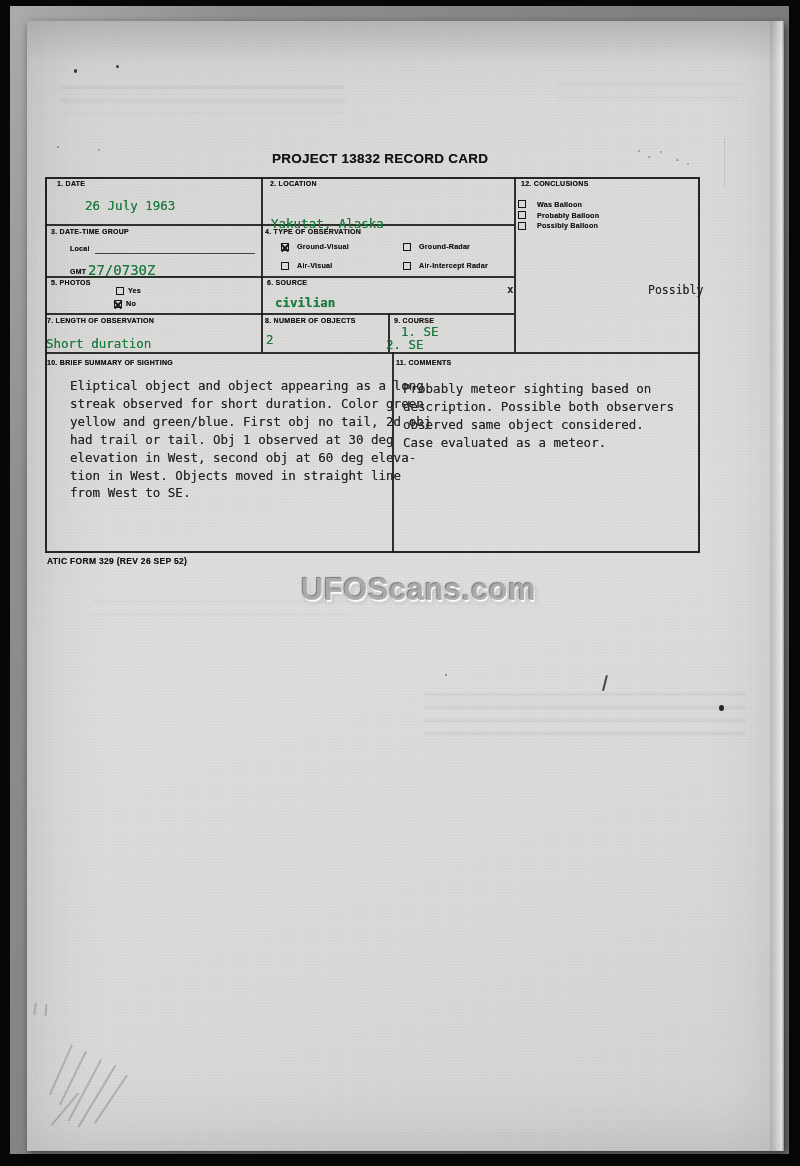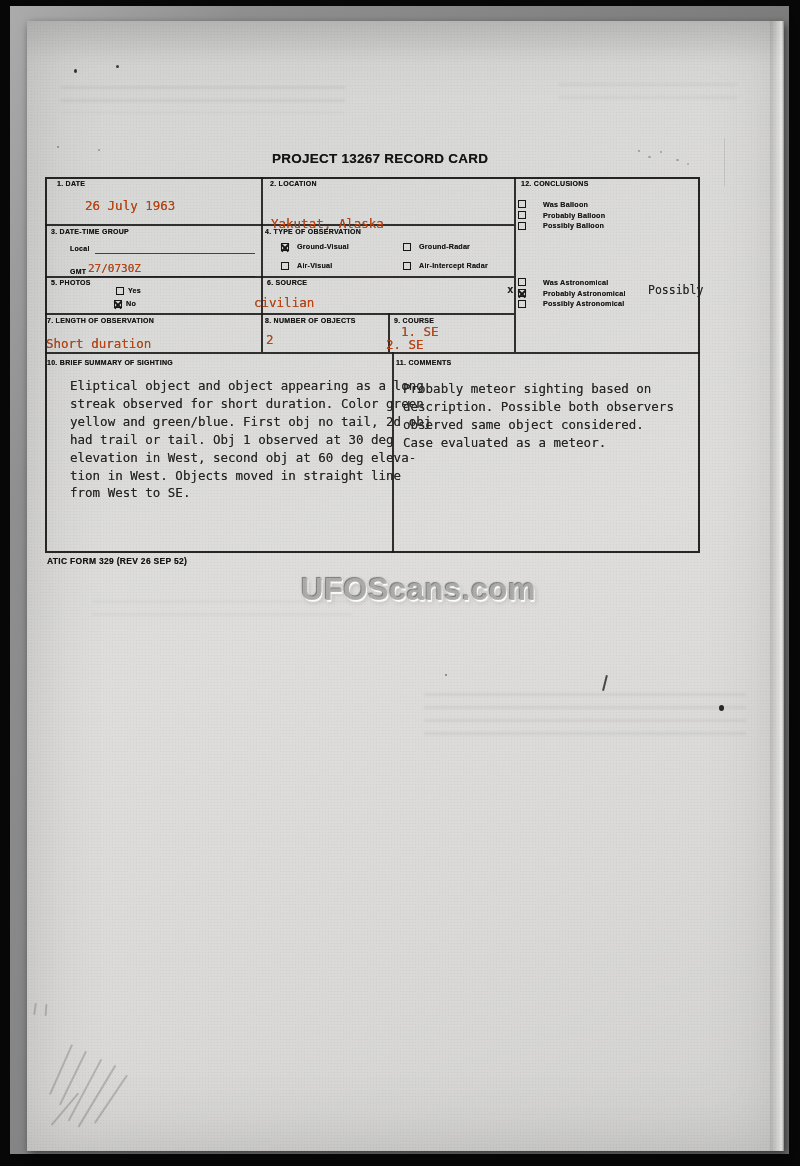--- a/index.html
+++ b/index.html
@@ -18,36 +18,36 @@
          background-image:radial-gradient(rgba(0,0,0,.9) .5px,transparent .6px);background-size:3px 3px;}
 
   
   .card{position:absolute;left:45px;top:177px;width:655px;height:376px;
         border:2px solid rgba(22,22,22,.92);box-sizing:border-box;}
   .hline{position:absolute;height:2px;background:rgba(24,24,24,.88);}
   .vline{position:absolute;width:2px;background:rgba(24,24,24,.88);}
 
   .lbl{position:absolute;font:700 7px "Liberation Sans",sans-serif;color:#141414;
        letter-spacing:.28px;text-shadow:0 0 .5px rgba(20,20,20,.6);white-space:nowrap;}
-  .typed{position:absolute;font:12.5px "DejaVu Sans Mono",monospace;color:#c2410c;
+  .typed{position:absolute;font:12.5px "DejaVu Sans Mono",monospace;color:#15803d;
          text-shadow:0 0 .6px rgba(30,30,30,.55);white-space:nowrap;}
   .typed-block{position:absolute;font:12.5px "DejaVu Sans Mono",monospace;color:#242424;
          text-shadow:0 0 .6px rgba(30,30,30,.55);white-space:pre;line-height:17.9px;}
 
   .cb{display:inline-block;width:6px;height:6px;border:1.3px solid #161616;position:relative;flex:none;background:transparent;}
   .cb.checked::before,.cb.checked::after{content:"";position:absolute;left:-2px;right:-2px;top:50%;height:1.6px;background:#181818;}
   .cb.checked::before{transform:rotate(45deg);}
   .cb.checked::after{transform:rotate(-45deg);}
   .cbrow{position:absolute;display:flex;align-items:center;}
   .cblabel{font:700 7.2px "Liberation Sans",sans-serif;color:#181818;letter-spacing:.2px;
            margin-left:8px;white-space:nowrap;text-shadow:0 0 .5px rgba(20,20,20,.55);}
 
   .conc-group{position:absolute;left:518px;width:178px;}
   .conc-row{display:flex;align-items:center;height:10.7px;}
-  .conc-row .cblabel{margin-left:17px;}
+  .conc-row .cblabel{margin-left:11px;}
   .fill-line{flex:1;border-bottom:1.2px solid rgba(30,30,30,.8);margin:0 3px 2px 2px;height:1px;}
 
   .rule{position:absolute;height:1.4px;background:rgba(30,30,30,.8);}
 
   .title{position:absolute;left:272px;top:151px;font:700 13.5px "Liberation Sans",sans-serif;
          color:#141414;letter-spacing:.25px;text-shadow:0 0 .6px rgba(20,20,20,.6);white-space:nowrap;}
   .atic{position:absolute;left:47px;top:556px;font:700 8.5px "Liberation Sans",sans-serif;
         color:#141414;letter-spacing:.3px;text-shadow:0 0 .5px rgba(20,20,20,.6);white-space:nowrap;}
   .watermark{position:absolute;left:301px;top:572px;font:700 31px "Liberation Sans",sans-serif;
         letter-spacing:.5px;color:rgba(173,173,171,.95);
@@ -70,21 +70,21 @@
   <div class="backing"></div>
   <div class="paper"></div>
   <div class="paper-topband"></div>
   <div class="paper-rightedge"></div>
 
   <div class="ghost" style="left:60px;top:86px;width:285px;height:27px;opacity:.30;"></div>
   <div class="ghost" style="left:558px;top:83px;width:180px;height:22px;opacity:.20;"></div>
   <div class="ghost" style="left:424px;top:693px;width:322px;height:42px;opacity:.30;"></div>
   <div class="ghost" style="left:92px;top:600px;width:260px;height:24px;opacity:.14;"></div>
 
-  <div class="title">PROJECT 13267 RECORD CARD</div>
+  <div class="title">PROJECT 13832 RECORD CARD</div>
 
   <div class="card"></div>
   <div class="hline" style="left:45px;top:224px;width:469px;"></div>
   <div class="hline" style="left:45px;top:276px;width:469px;"></div>
   <div class="hline" style="left:45px;top:313px;width:469px;"></div>
   <div class="hline" style="left:45px;top:352px;width:655px;"></div>
   <div class="vline" style="left:261px;top:177px;height:175px;"></div>
   <div class="vline" style="left:514px;top:177px;height:175px;"></div>
   <div class="vline" style="left:388px;top:313px;height:39px;"></div>
   <div class="vline" style="left:392px;top:352px;height:201px;"></div>
@@ -92,21 +92,21 @@
   <div class="lbl" style="left:57px;top:180px;">1. DATE</div>
   <div class="typed" style="left:85px;top:198px;">26 July 1963</div>
 
   <div class="lbl" style="left:270px;top:180px;">2. LOCATION</div>
   <div class="typed" style="left:271px;top:216px;">Yakutat, Alaska</div>
 
   <div class="lbl" style="left:51px;top:228px;">3. DATE-TIME GROUP</div>
   <div class="lbl" style="left:70px;top:245px;">Local</div>
   <div class="rule" style="left:95px;top:253px;width:160px;"></div>
   <div class="lbl" style="left:70px;top:268px;">GMT</div>
-  <div class="typed" style="left:88px;top:262px;font-size:11px;">27/0730Z</div>
+  <div class="typed" style="left:88px;top:262px;font-size:14px;text-decoration:underline;">27/0730Z</div>
   <div class="rule" style="left:88px;top:276px;width:167px;"></div>
 
   <div class="lbl" style="left:265px;top:228px;">4. TYPE OF OBSERVATION</div>
   <div class="cbrow" style="left:281px;top:242px;">
     <span class="cb checked"></span>
     <span class="cblabel">Ground-Visual</span>
   </div>
   <div class="cbrow" style="left:403px;top:242px;">
     <span class="cb"></span>
     <span class="cblabel">Ground-Radar</span>
@@ -124,21 +124,21 @@
   <div class="cbrow" style="left:116px;top:286px;">
     <span class="cb"></span>
     <span class="cblabel" style="margin-left:4px;">Yes</span>
   </div>
   <div class="cbrow" style="left:114px;top:299px;">
     <span class="cb checked"></span>
     <span class="cblabel" style="margin-left:4px;">No</span>
   </div>
 
   <div class="lbl" style="left:267px;top:279px;">6. SOURCE</div>
-  <div class="typed" style="left:254px;top:295px;">civilian</div>
+  <div class="typed" style="left:275px;top:295px;font-weight:bold;">civilian</div>
 
   <div class="lbl" style="left:47px;top:317px;">7. LENGTH OF OBSERVATION</div>
   <div class="typed" style="left:46px;top:336px;">Short duration</div>
   <div class="lbl" style="left:265px;top:317px;">8. NUMBER OF OBJECTS</div>
   <div class="typed" style="left:266px;top:332px;">2</div>
   <div class="lbl" style="left:394px;top:317px;">9. COURSE</div>
   <div class="typed" style="left:401px;top:324px;">1. SE</div>
   <div class="typed" style="left:386px;top:337px;">2. SE</div>
 
   <div class="lbl" style="left:47px;top:359px;">10. BRIEF SUMMARY OF SIGHTING</div>
@@ -167,34 +167,20 @@
       <span class="cb"></span>
       <span class="cblabel">Probably Balloon</span>
     </div>
     <div class="conc-row">
       <span class="cb"></span>
       <span class="cblabel">Possibly Balloon</span>
     </div>
   </div>
 
 
-  <div class="conc-group" style="top:277px;">
-    <div class="conc-row">
-      <span class="cb"></span>
-      <span class="cblabel">Was Astronomical</span>
-    </div>
-    <div class="conc-row">
-      <span class="cb checked"></span>
-      <span class="cblabel">Probably Astronomical</span>
-    </div>
-    <div class="conc-row">
-      <span class="cb"></span>
-      <span class="cblabel">Possibly Astronomical</span>
-    </div>
-  </div>
 
 
   <div class="strayx" style="left:507px;top:283px;">x</div>
   <div class="meteors" style="left:648px;top:283px;">Possibly</div>
 
   <div class="atic">ATIC FORM 329 (REV 26 SEP 52)</div>
   <div class="watermark">UFOScans.com</div>
 
   <div class="speck" style="left:74px;top:69px;width:3px;height:4px;opacity:.85;"></div>
   <div class="speck" style="left:116px;top:65px;width:3px;height:3px;opacity:.8;"></div>

